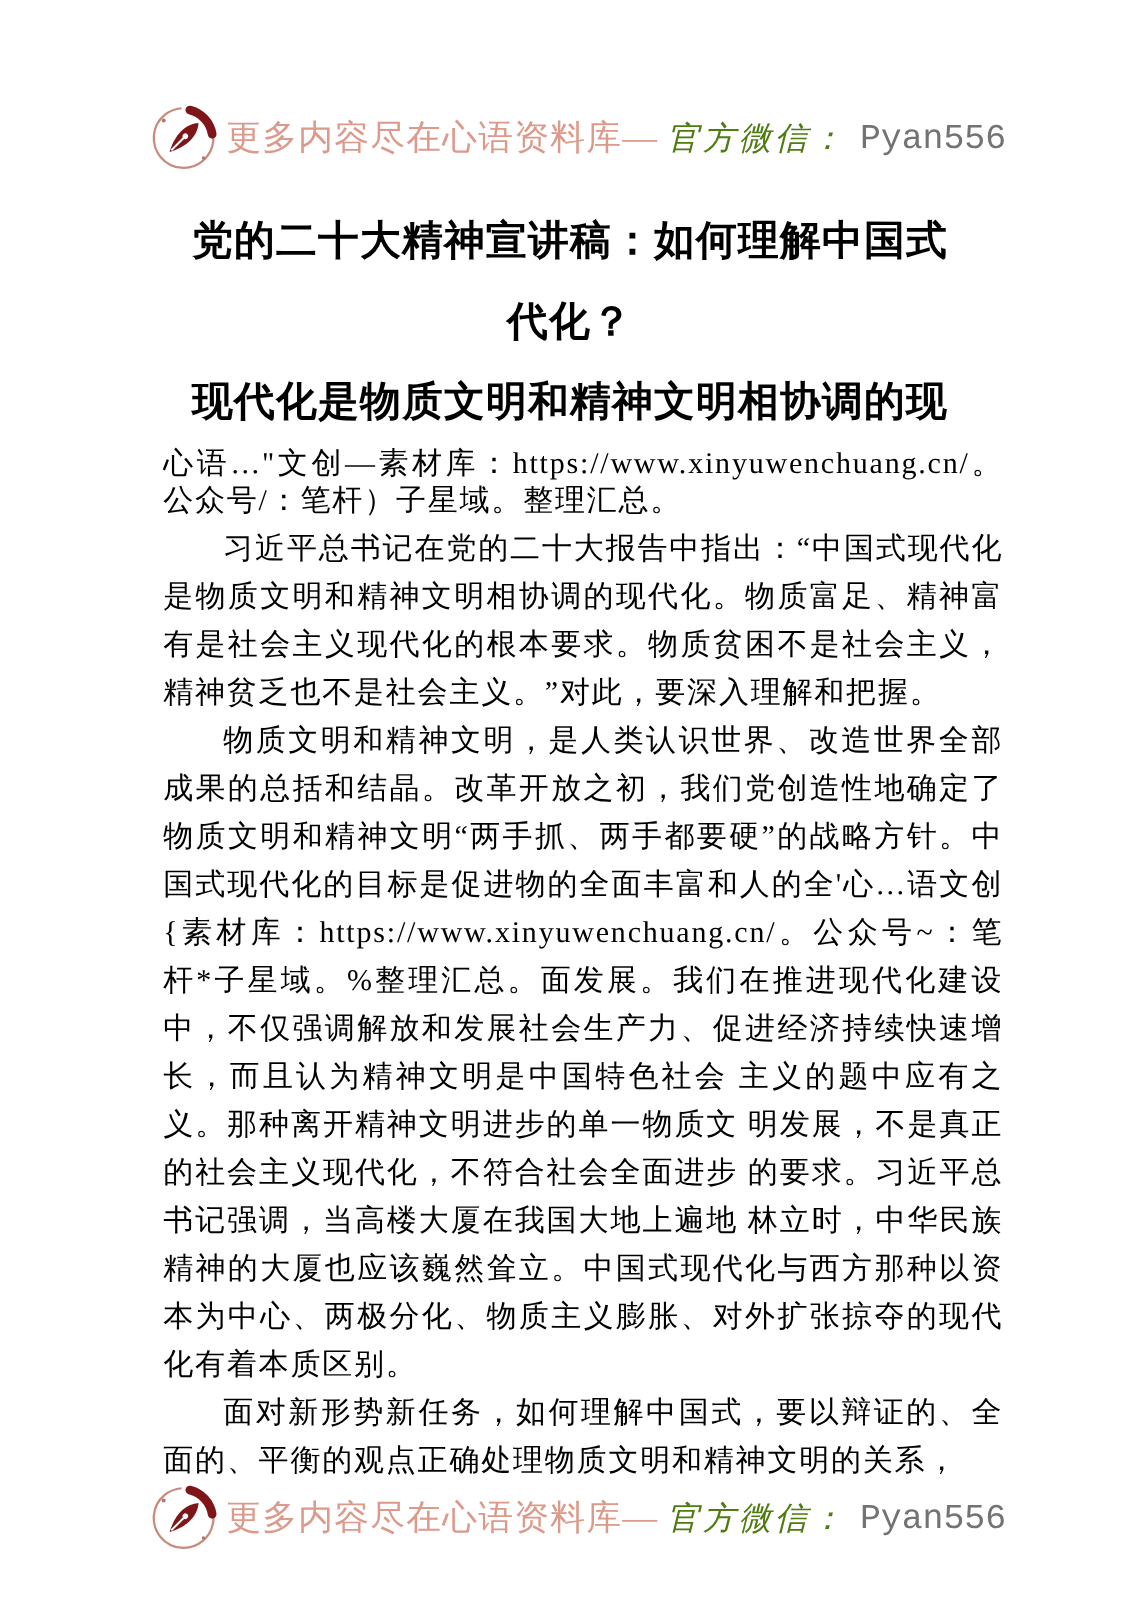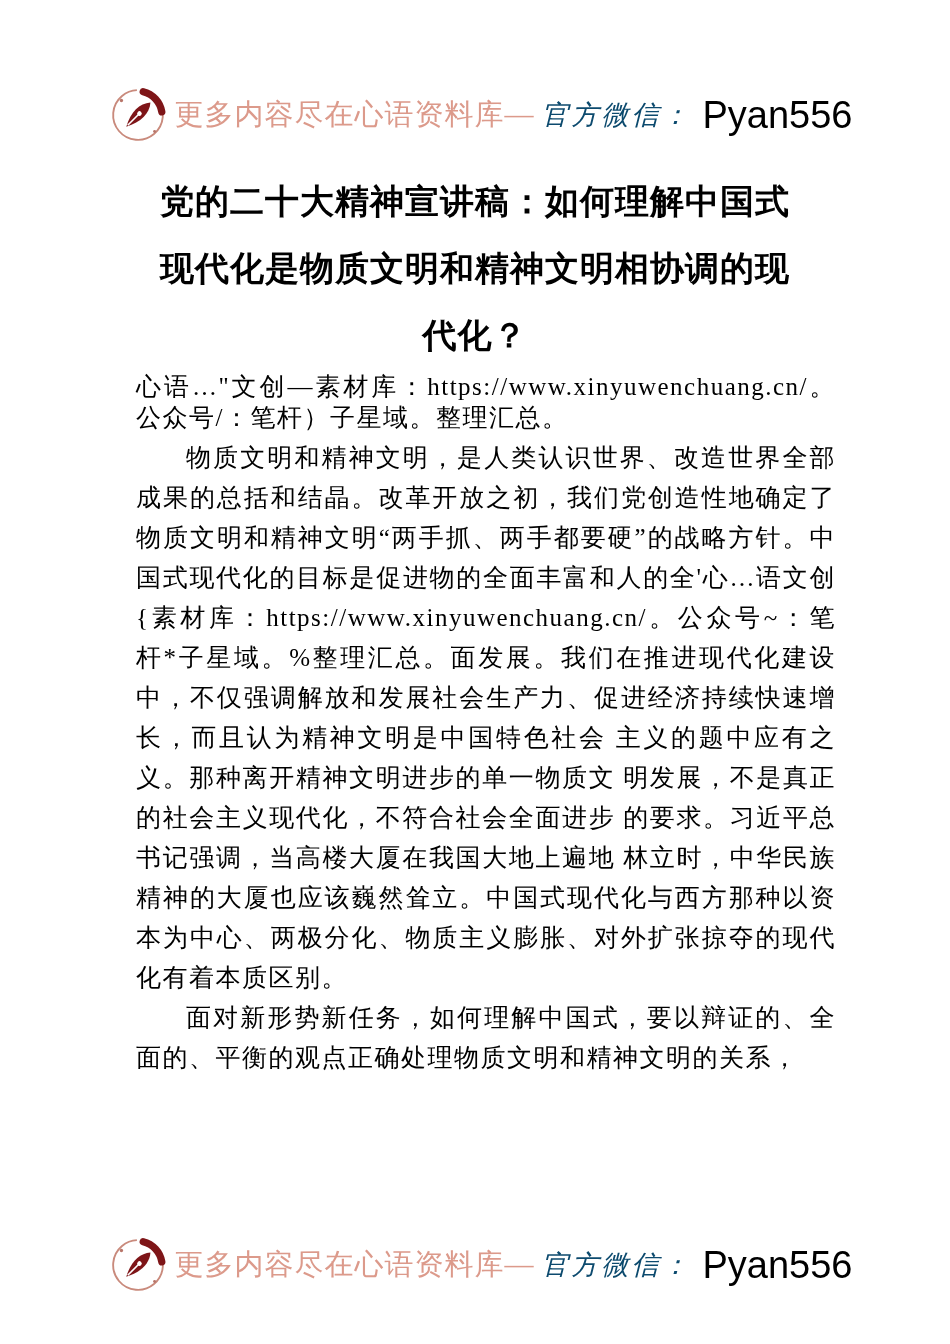--- a/index.html
+++ b/index.html
@@ -22,26 +22,26 @@
     white-space:nowrap;
   }
   .brand.header{top:86px;}
   .brand.footer{top:1236px;}
   .brand .logo{width:58px;height:58px;flex:0 0 auto;}
   .brand .pink{
     font-size:29px;color:#dc9a8b;letter-spacing:1px;
     font-family:"Liberation Serif","DejaVu Serif",serif;
   }
   .brand .gray{
-    font-size:27px;color:#0c4a6e;font-style:italic;letter-spacing:3px;
+    font-size:27px;color:#4d7c0f;font-style:italic;letter-spacing:3px;
     font-family:"Liberation Serif","DejaVu Serif",serif;
   }
   .brand .wid{
-    font-size:38px;color:#000000;
-    font-family:Liberation Sans, sans-serif;
+    font-size:29px;color:#737373;
+    font-family:Liberation Mono, monospace;
     margin-left:4px;
   }
   
   .title{
     position:absolute;top:168px;left:125px;width:700px;
     text-align:center;
     font-size:34px;line-height:67px;
     letter-spacing:1px;
     font-weight:700;
   }
@@ -78,26 +78,27 @@
       <circle cx="12" cy="14" r="1.6" fill="#b8766a"></circle>
       <circle cx="44" cy="44" r="1.4" fill="#b8766a"></circle>
     </svg>
     <span class="pink">更多内容尽在心语资料库—</span>
     <span class="gray">官方微信：</span>
     <span class="wid">Pyan556</span>
   </div>
 
   <div class="title">
     <div>党的二十大精神宣讲稿：如何理解中国式</div>
+    <div>代化？</div>
     <div>现代化是物质文明和精神文明相协调的现</div>
-    <div>代化？</div>
   </div>
 
   <div class="body">
     <p class="p-first">心语…"文创—素材库：https://www.xinyuwenchuang.cn/。公众号/：笔杆）子星域。整理汇总。</p>
+    <p class="p-indent">习近平总书记在党的二十大报告中指出：“中国式现代化是物质文明和精神文明相协调的现代化。物质富足、精神富有是社会主义现代化的根本要求。物质贫困不是社会主义，精神贫乏也不是社会主义。”对此，要深入理解和把握。</p>
     <p class="p-indent">物质文明和精神文明，是人类认识世界、改造世界全部成果的总括和结晶。改革开放之初，我们党创造性地确定了物质文明和精神文明“两手抓、两手都要硬”的战略方针。中国式现代化的目标是促进物的全面丰富和人的全'心…语文创{素材库：https://www.xinyuwenchuang.cn/。公众号~：笔杆*子星域。%整理汇总。面发展。我们在推进现代化建设中，不仅强调解放和发展社会生产力、促进经济持续快速增长，而且认为精神文明是中国特色社会 主义的题中应有之义。那种离开精神文明进步的单一物质文 明发展，不是真正的社会主义现代化，不符合社会全面进步 的要求。习近平总书记强调，当高楼大厦在我国大地上遍地 林立时，中华民族精神的大厦也应该巍然耸立。中国式现代化与西方那种以资本为中心、两极分化、物质主义膨胀、对外扩张掠夺的现代化有着本质区别。</p>
     <p class="p-indent p-last">面对新形势新任务，如何理解中国式，要以辩证的、全面的、平衡的观点正确处理物质文明和精神文明的关系，</p>
   </div>
 
   <div class="brand footer">
     <svg class="logo" viewBox="0 0 56 56" aria-hidden="true">
       <circle cx="28" cy="28" r="24" fill="none" stroke="#c98a7c" stroke-width="1.8" stroke-dasharray="128 24" transform="rotate(-40 28 28)"></circle>
       <path d="M33 5.5 A24 24 0 0 1 51 25" fill="none" stroke="#7e1518" stroke-width="7" stroke-linecap="round"></path>
       <g transform="translate(28 28) rotate(45)">
         <path d="M0 -17 C7 -9 7 3 0 16 C-7 3 -7 -9 0 -17 Z" fill="#7e1518"></path>

